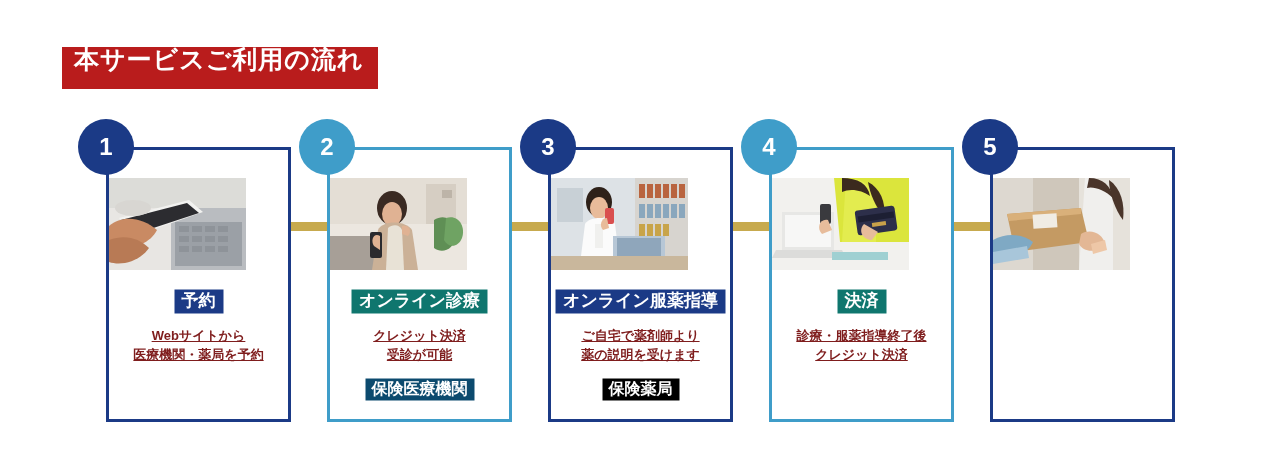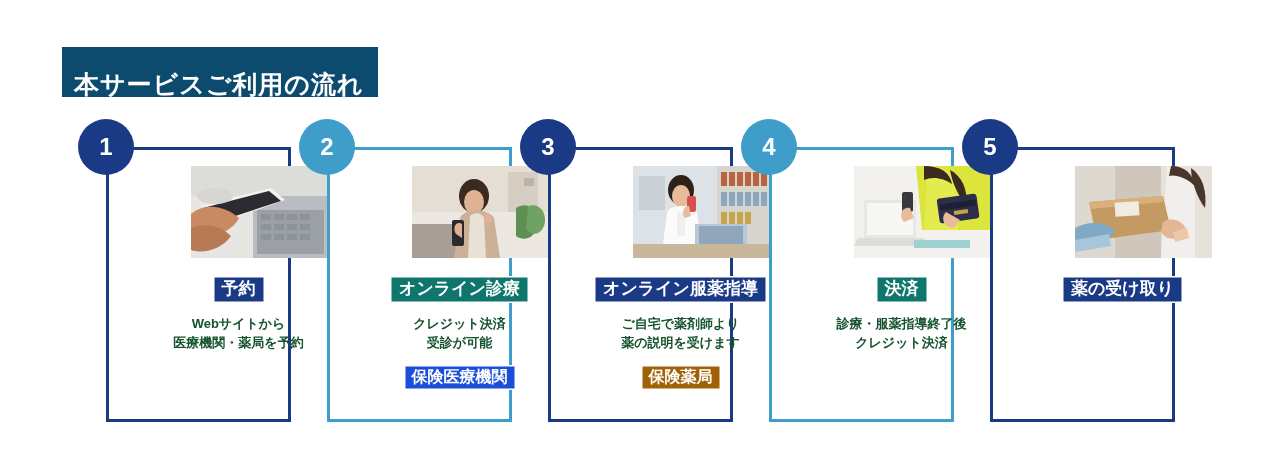--- a/index.html
+++ b/index.html
@@ -13,24 +13,24 @@
     font-family: "Liberation Sans", "DejaVu Sans", sans-serif;
     overflow: hidden;
     position: relative;
   }
 
   
   #title-banner {
     position: absolute;
     left: 62px;
     top: 47px;
-    height: 50px;
-    background: #0c4a6e;
-    display: flex;
-    align-items: flex-end;
+    height: 42px;
+    background: #b91c1c;
+    display: flex;
+    align-items: flex-start;
     padding: 0 14px 0 12px;
     box-sizing: border-box;
   }
   #title-banner .title-text {
     color: #ffffff;
     font-size: 25px;
     font-weight: bold;
     letter-spacing: 1px;
     line-height: 1;
     white-space: nowrap;
@@ -91,24 +91,23 @@
   }
 
   .card-inner {
     position: absolute;
     left: 0;
     top: 0;
     width: 100%;
     height: 100%;
     display: flex;
     flex-direction: column;
-    align-items: flex-end;
-    padding-top: 16px;
+    align-items: flex-start;
+    padding-top: 28px;
     box-sizing: border-box;
-    margin-left: 40px;
   }
 
   
   .photo {
     width: 137px;
     height: 92px;
     overflow: hidden;
     position: relative;
     background: #cfd3d6;
     flex: 0 0 auto;
@@ -136,47 +135,48 @@
   .badge.light {
     background: #0f766e;
   }
 
   
   .desc {
     margin-top: 11px;
     text-align: center;
     font-size: 13px;
     font-weight: bold;
-    color: #14532d;
+    color: #7f1d1d;
     line-height: 1.5;
     width: 100%;
     padding: 0 4px;
     box-sizing: border-box;
+    text-decoration: underline;
   }
   .desc .line { display: block; white-space: nowrap; }
 
   
   .tag-wrap {
     margin-top: 12px;
     display: flex;
     justify-content: center;
     width: 100%;
   }
   .tag {
     display: inline-block;
-    background: #1d4ed8;
+    background: #0c4a6e;
     color: #ffffff;
     font-size: 16px;
     font-weight: bold;
     padding: 3px 8px 4px 8px;
     line-height: 1.15;
     white-space: nowrap;
     box-shadow: inset 0 0 0 1.5px #ffffff;
   }
-  .tag.light { background: #a16207; }
+  .tag.light { background: #000000; }
 </style>
 </head>
 <body>
 
 <div id="title-banner">
   <span class="title-text">本サービスご利用の流れ</span>
 </div>
 
 <div id="flow">
 
@@ -362,20 +362,17 @@
           <path d="M116 2 C128 10, 132 26, 130 42 C122 32, 116 14, 116 2 Z" fill="#4a352a"></path>
           <path d="M14 36 L88 30 L96 64 L22 74 Z" fill="#c49a63"></path>
           <path d="M14 36 L88 30 L88 36 L16 43 Z" fill="#d9b07a"></path>
           <rect x="40" y="36" width="24" height="14" fill="#f0ece4" transform="rotate(-4 52 43)"></rect>
           <path d="M0 62 C14 54, 30 56, 40 64 C34 78, 14 84, 0 80 Z" fill="#7fa9c4"></path>
           <path d="M0 74 L34 68 L36 80 L0 86 Z" fill="#a8c6da"></path>
           <path d="M88 56 C98 50, 110 56, 112 66 C104 76, 90 74, 86 66 Z" fill="#e3b795"></path>
           <path d="M98 66 L112 62 L114 72 L100 76 Z" fill="#eec7a7"></path>
         </svg>
       </div>
-      <div class="badge-wrap">
-        <span class="badge">薬の受け取り</span>
-      </div>
 
     </div>
   </div>
 
 </div>
 
 </body></html>

